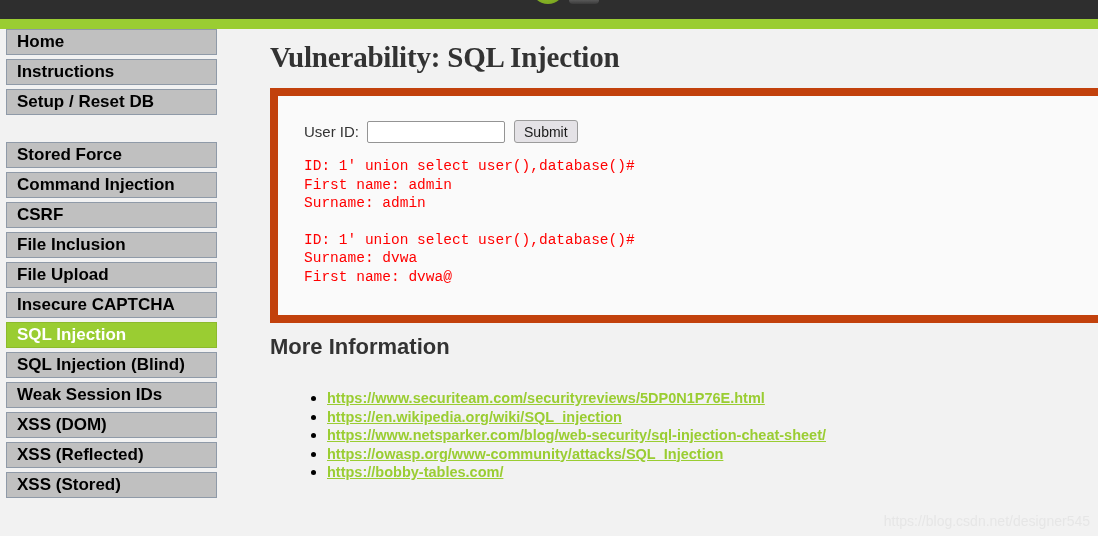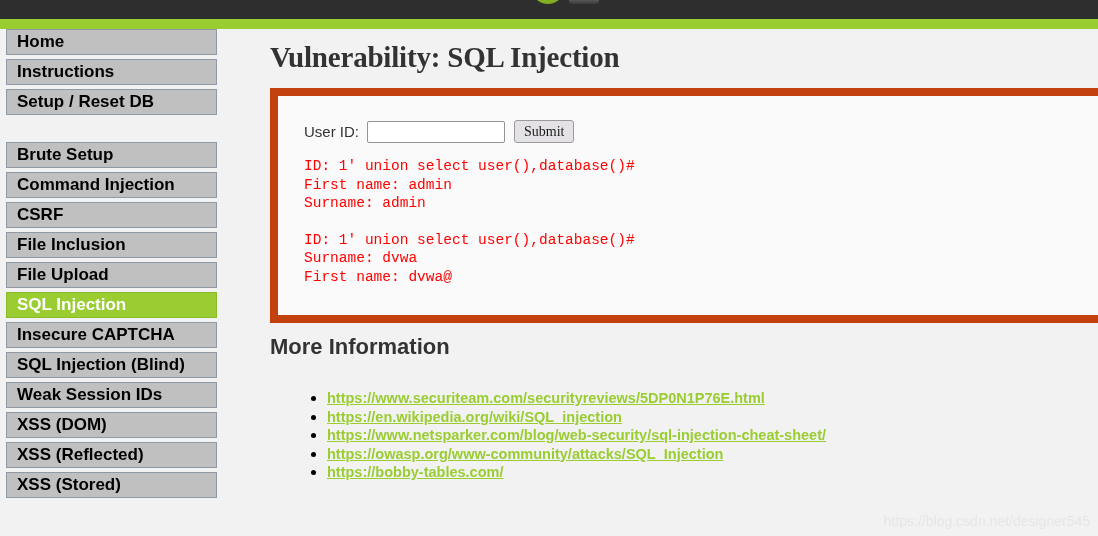--- a/index.html
+++ b/index.html
@@ -118,21 +118,21 @@
   .submit-btn {
     margin-left: 9px;
     height: 23px;
     padding: 0 9px;
     font-size: 14px;
     background: #e4e2e6;
     border: 1px solid #9b9b9b;
     border-radius: 3px;
     color: #1a1a1a;
     cursor: pointer;
-    font-family: Liberation Serif, serif;
+    font-family: Liberation Sans, sans-serif;
   }
   .results {
     padding: 14px 0 0 26px;
     color: #ff0000;
     font-family: "Liberation Mono", monospace;
     font-size: 14.5px;
     line-height: 18.5px;
   }
   .result-block { margin-bottom: 18px; }
   .result-block:last-child { margin-bottom: 0; }
@@ -197,39 +197,39 @@
         <li>
           <a class="nav-item">Instructions</a>
         </li>
         <li>
           <a class="nav-item">Setup / Reset DB</a>
         </li>
       </ul>
     <div class="nav-gap"></div>
     <ul class="nav-group" id="nav-group-2">
         <li>
-          <a class="nav-item">Brute Setup</a>
+          <a class="nav-item">Stored Force</a>
         </li>
         <li>
           <a class="nav-item">Command Injection</a>
         </li>
         <li>
           <a class="nav-item">CSRF</a>
         </li>
         <li>
           <a class="nav-item">File Inclusion</a>
         </li>
         <li>
           <a class="nav-item">File Upload</a>
         </li>
         <li>
+          <a class="nav-item">Insecure CAPTCHA</a>
+        </li>
+        <li>
           <a class="nav-item active">SQL Injection</a>
-        </li>
-        <li>
-          <a class="nav-item">Insecure CAPTCHA</a>
         </li>
         <li>
           <a class="nav-item">SQL Injection (Blind)</a>
         </li>
         <li>
           <a class="nav-item">Weak Session IDs</a>
         </li>
         <li>
           <a class="nav-item">XSS (DOM)</a>
         </li>

